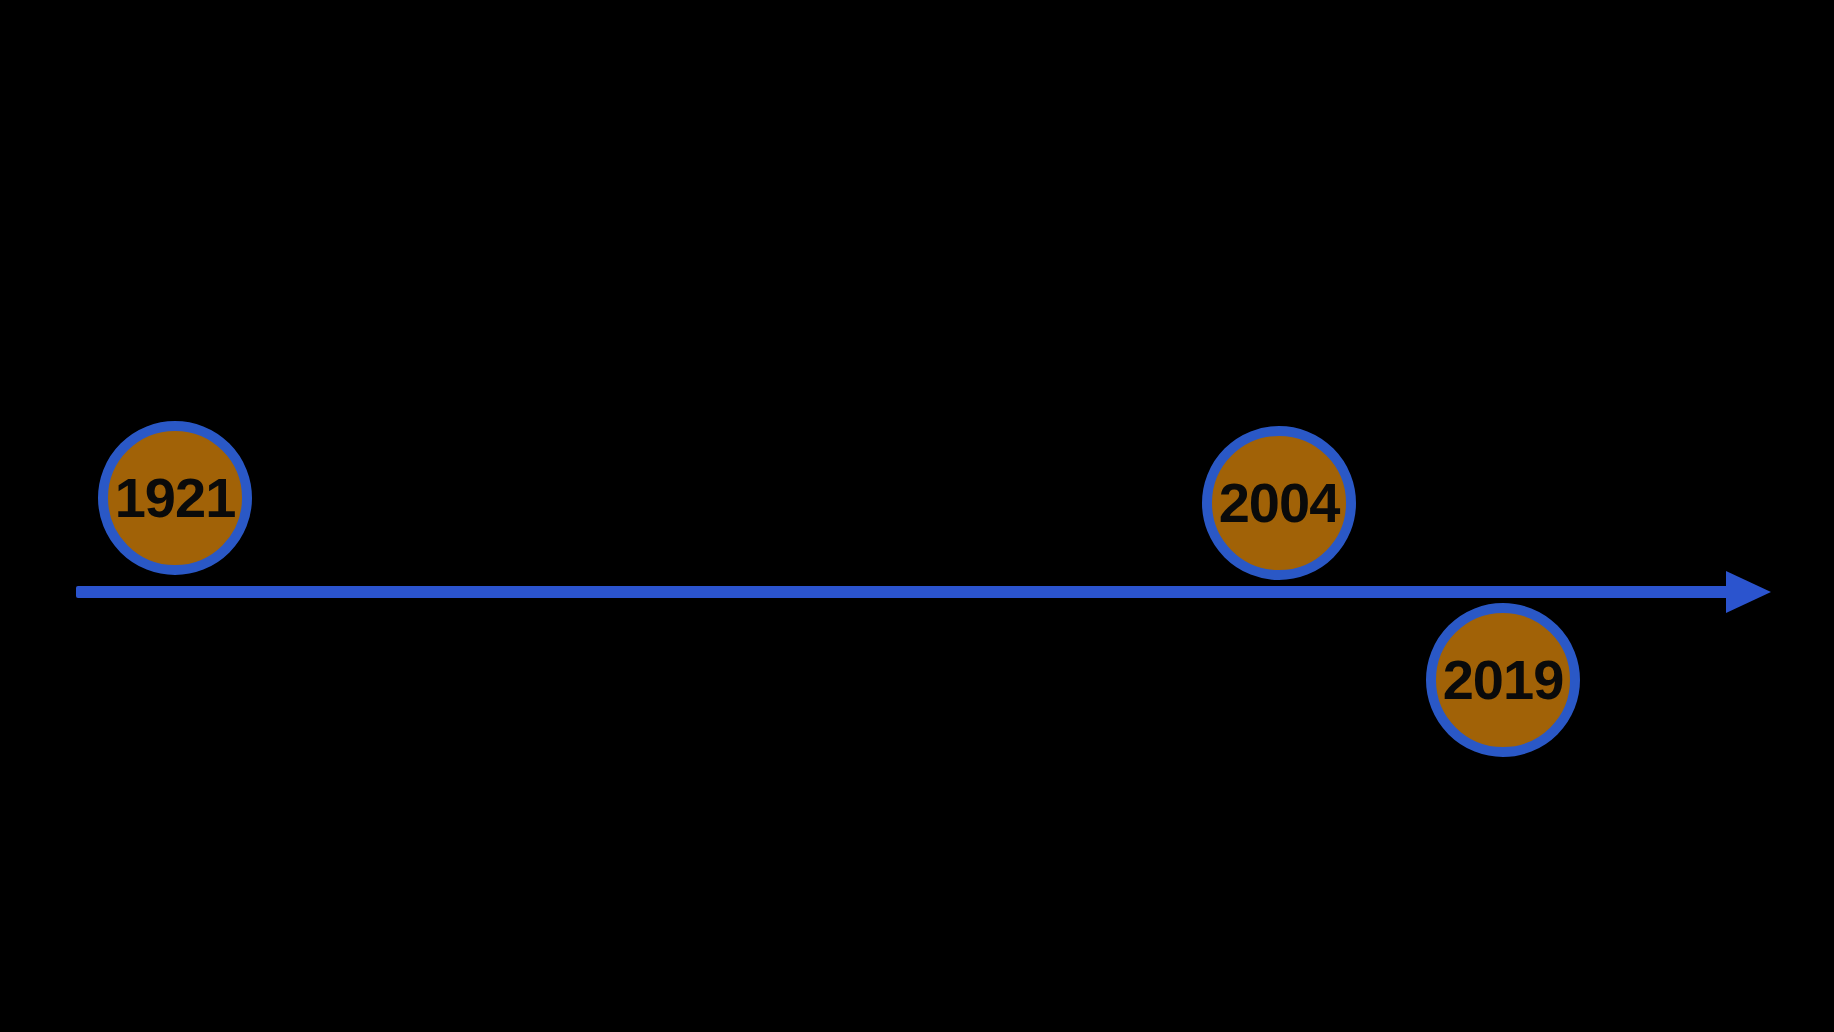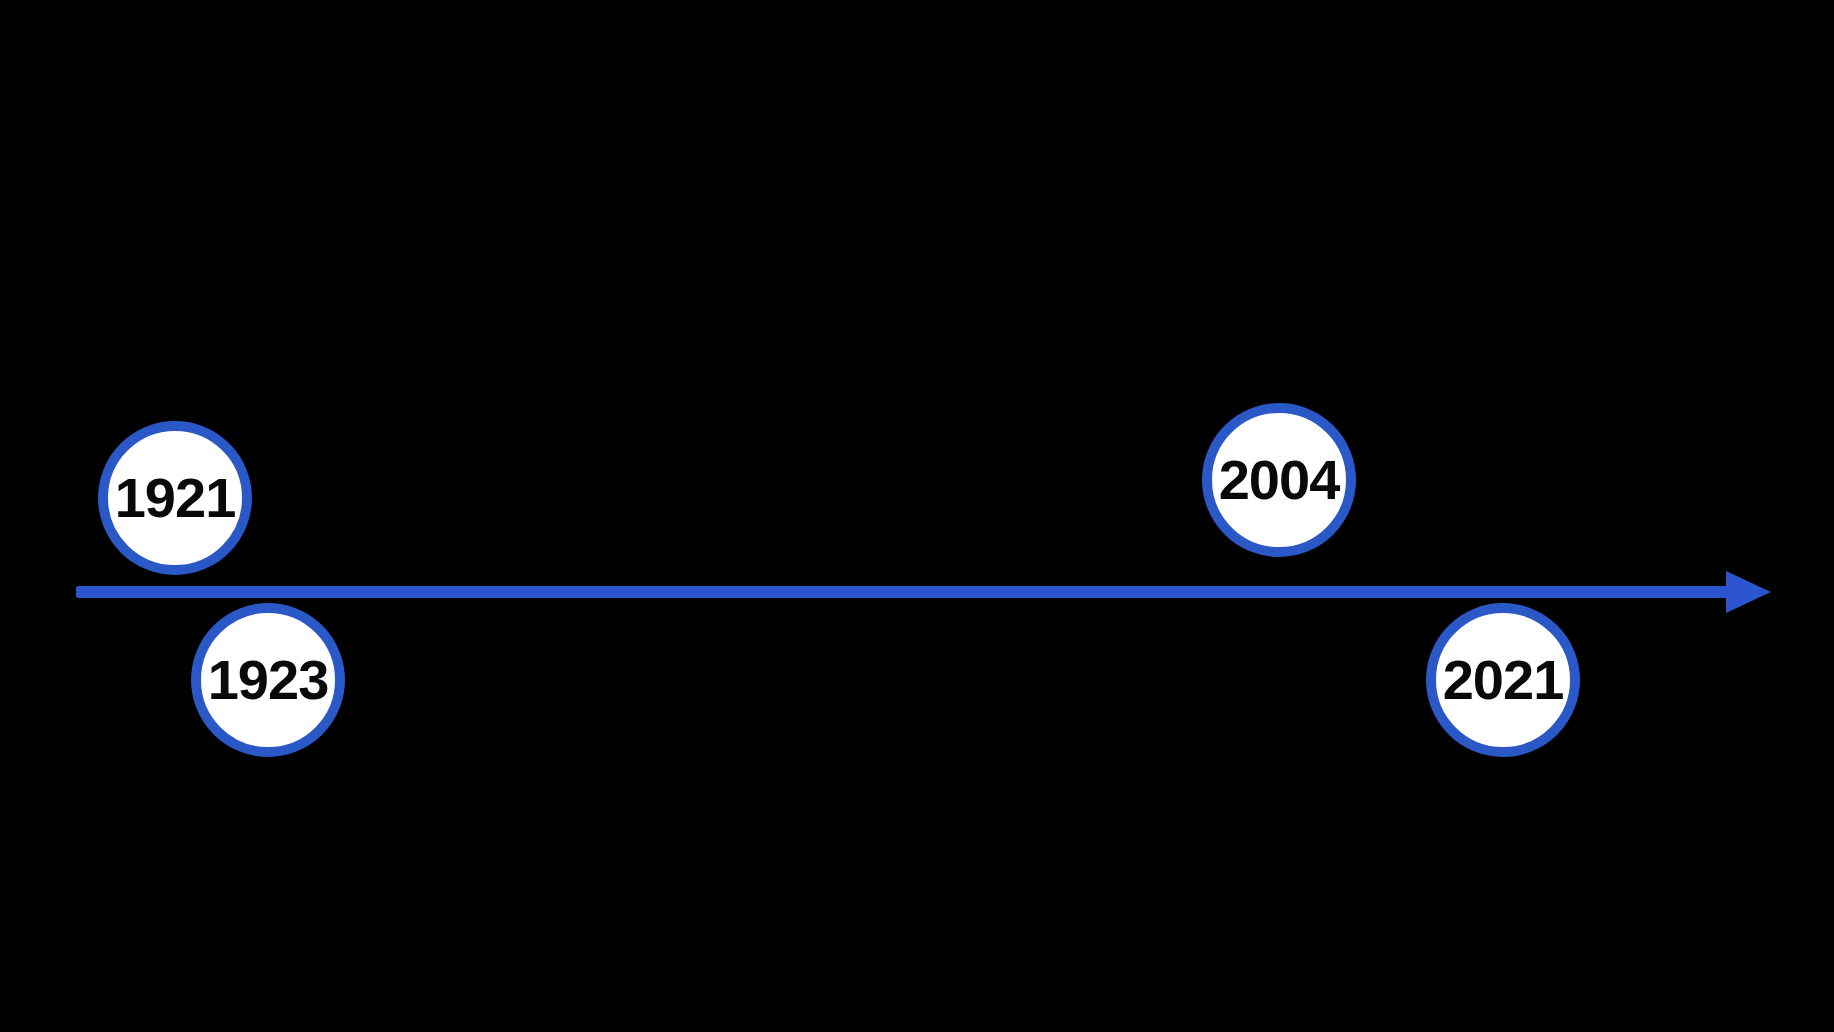--- a/index.html
+++ b/index.html
@@ -34,56 +34,53 @@
     border-bottom: 21px solid transparent;
     border-left: 45px solid #2b54ce;
   }
   .node {
     position: absolute;
     width: 154px;
     height: 154px;
     box-sizing: border-box;
     border: 10px solid #2a58c6;
     border-radius: 50%;
-    background: #ffffff;
+    background: #a16207;
     display: flex;
     align-items: center;
     justify-content: center;
   }
   .node .year {
     font-size: 56px;
     font-weight: 700;
     color: #0a0a0a;
     letter-spacing: -1px;
     line-height: 1;
   }
   .node-0 { left: 98px;   top: 421px; }
   .node-1 { left: 191px;  top: 603px; }
-  .node-2 { left: 1202px; top: 403px; }
+  .node-2 { left: 1202px; top: 426px; }
   .node-3 { left: 1426px; top: 603px; }
   .node-4 { left: 1503px; top: 421px; }
 </style>
 </head>
 <body>
 
 <div class="canvas">
 
   <div class="axis-line"></div>
   <div class="axis-arrowhead"></div>
 
   <div class="node node-0">
     <span class="year">1921</span>
   </div>
 
-  <div class="node node-1">
-    <span class="year">1923</span>
-  </div>
 
   <div class="node node-2">
     <span class="year">2004</span>
   </div>
 
   <div class="node node-3">
-    <span class="year">2021</span>
+    <span class="year">2019</span>
   </div>
 
 
 </div>
 
 </body></html>

